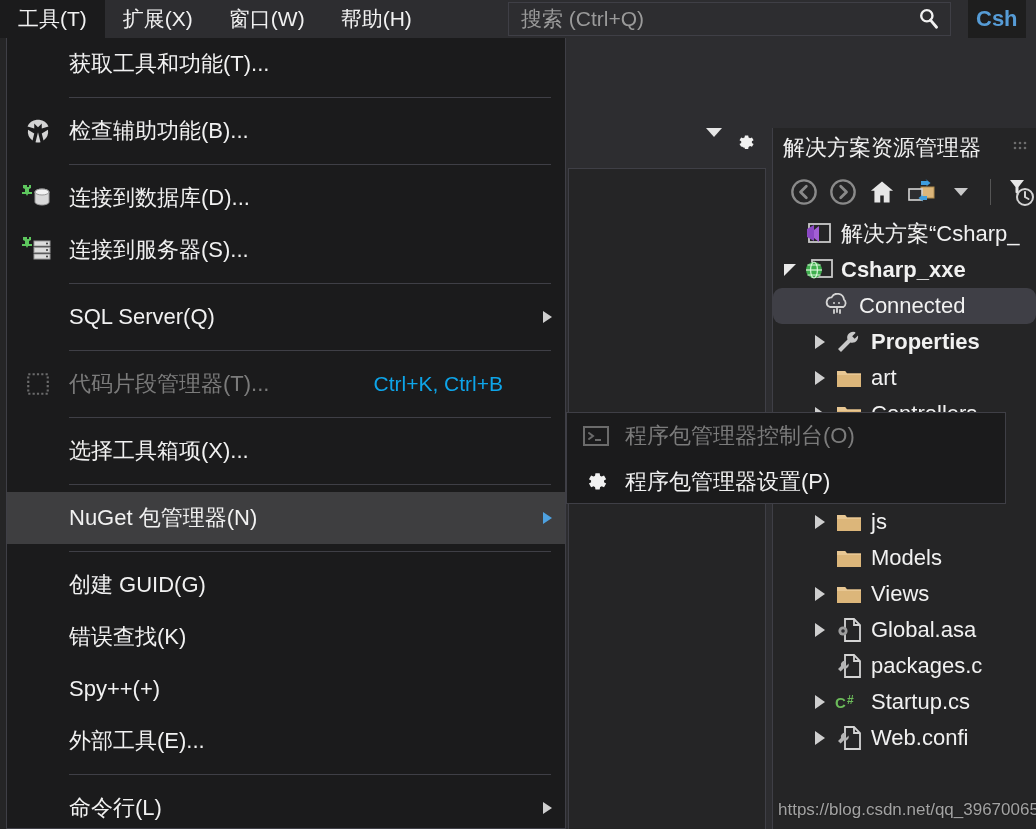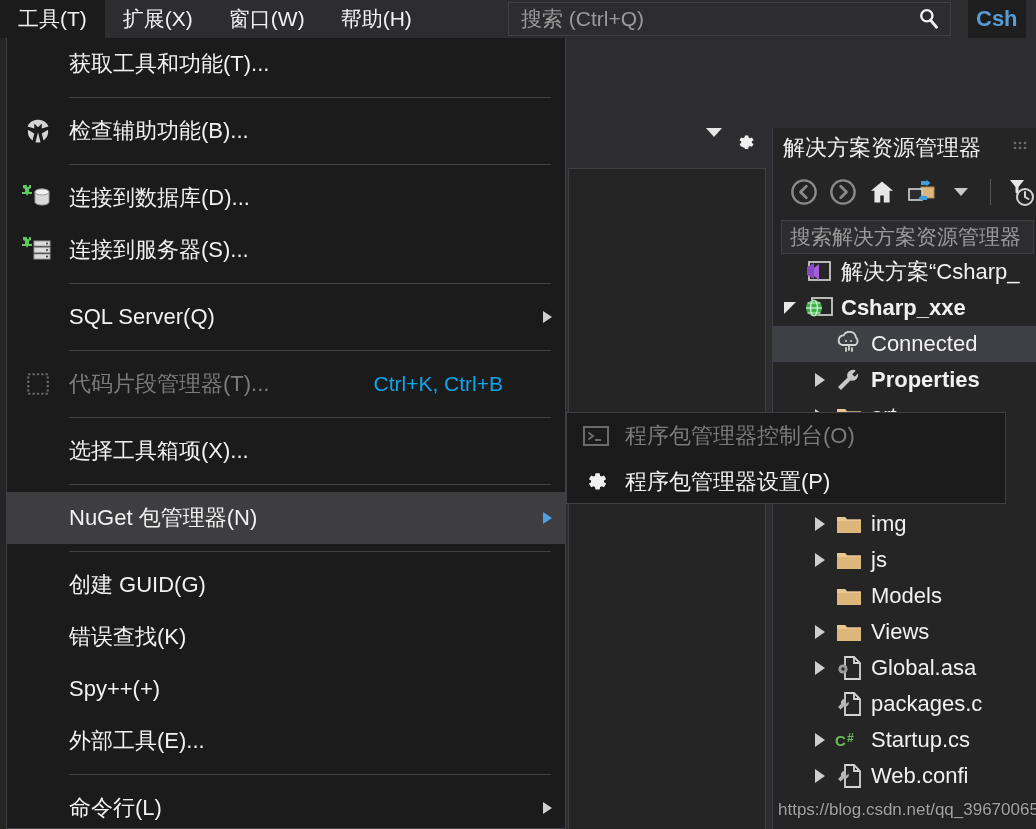--- a/index.html
+++ b/index.html
@@ -269,23 +269,20 @@
       <div class="se-tb-sep"></div>
       <div class="se-tb-btn">
         <svg width="30" height="30" viewBox="0 0 30 30">
           <path d="M6 3h14l-5.5 7v8l-3-2.5V10z" fill="#e6e6e6"></path>
           <circle cx="21" cy="20" r="8" fill="none" stroke="#d4d4d4" stroke-width="2"></circle>
           <path d="M21 15v5l3.5 2" fill="none" stroke="#d4d4d4" stroke-width="2" stroke-linecap="round"></path>
         </svg>
       </div>
     </div>
 
-    <div id="se-search">
-      <span class="se-search-text">搜索解决方案资源管理器</span>
-    </div>
 
     <div id="se-tree">
         <div class="tree-row" style="padding-left: 4px;">
           <span class="expander"></span>
           <span class="t-icon">
             <svg width="28" height="26" viewBox="0 0 28 26">
               <rect x="4" y="3" width="21" height="18" fill="none" stroke="#c9c9c9" stroke-width="1.8"></rect>
               <path d="M2 8l7-4v16l-7-4z" fill="#8b48c4"></path>
               <path d="M9 9l5-4v16l-5-4z" fill="#a35fd6"></path>
             </svg>
@@ -301,21 +298,21 @@
               <rect x="8" y="3" width="20" height="17" fill="none" stroke="#c9c9c9" stroke-width="1.8"></rect>
               <circle cx="10" cy="13" r="8" fill="#3fae4e"></circle>
               <ellipse cx="10" cy="13" rx="3.4" ry="8" fill="none" stroke="#d8f5d8" stroke-width="1.2"></ellipse>
               <line x1="2" y1="13" x2="18" y2="13" stroke="#d8f5d8" stroke-width="1.2"></line>
               <line x1="3.4" y1="8" x2="16.6" y2="8" stroke="#d8f5d8" stroke-width="1"></line>
               <line x1="3.4" y1="18" x2="16.6" y2="18" stroke="#d8f5d8" stroke-width="1"></line>
             </svg>
           </span>
           <span class="t-label">Csharp_xxe</span>
         </div>
-        <div class="tree-row selected" style="padding-left: 34px;">
+        <div class="tree-row selected" style="padding-left: 22px; border-radius: 9px;">
           <span class="expander"></span>
           <span class="t-icon">
             <svg width="30" height="26" viewBox="0 0 30 26">
               <path d="M8 14a5 5 0 011.6-9.7A6.6 6.6 0 0122 6.6 4.6 4.6 0 0121.4 14z" fill="none" stroke="#d4d4d4" stroke-width="1.8"></path>
               <circle cx="12" cy="10" r="1" fill="#d4d4d4"></circle>
               <circle cx="17" cy="10" r="1" fill="#d4d4d4"></circle>
               <path d="M15 14v5M12 17v3M18 17v3" stroke="#d4d4d4" stroke-width="1.8" stroke-linecap="round"></path>
             </svg>
           </span>
           <span class="t-label">Connected</span>

